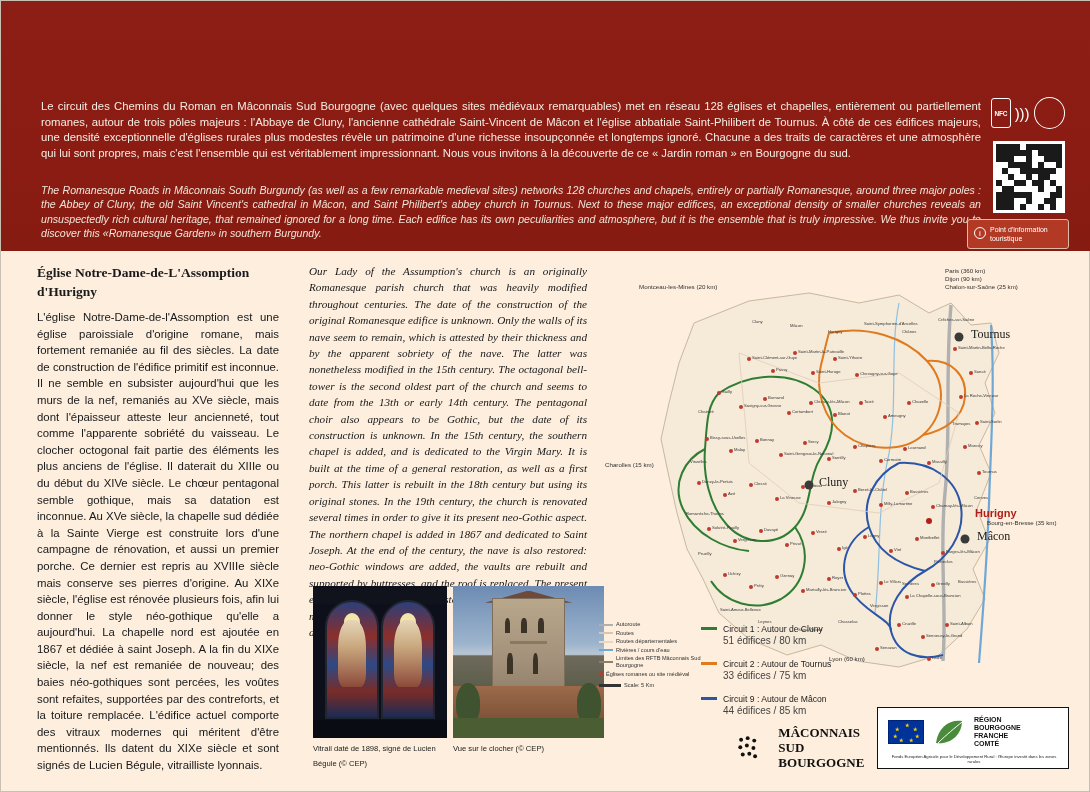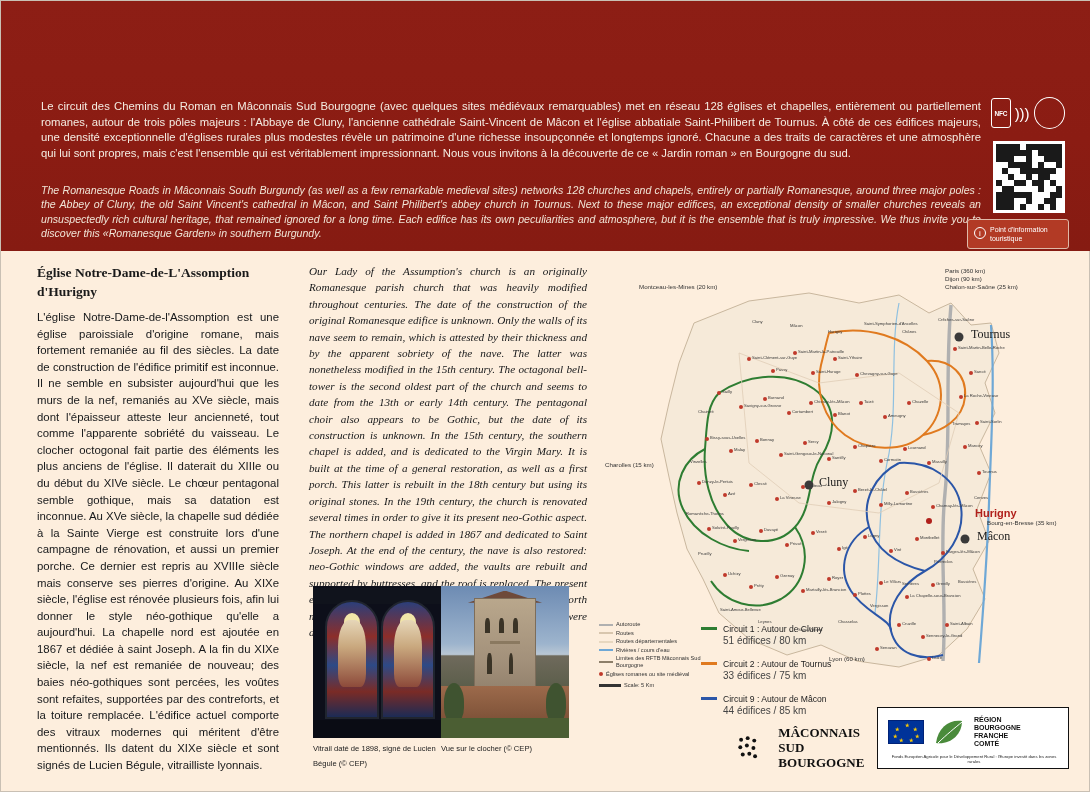--- a/index.html
+++ b/index.html
@@ -88,21 +88,21 @@
   .body-fr {
     font-size:11.4px; line-height:16.6px; color:#16181a; text-align:justify;
     font-family:"Liberation Sans", sans-serif;
   }
   .body-en {
     font-size:11.2px; line-height:16.4px; color:#16181a; text-align:justify;
     font-style:italic; font-family:"Liberation Serif", serif;
   }
   
   .photo-a { position:absolute; left:312px; top:585px; width:134px; height:170px; }
-  .photo-b { position:absolute; left:440px; top:585px; width:128px; height:170px; }
+  .photo-b { position:absolute; left:452px; top:585px; width:151px; height:170px; }
   .photo-frame { width:100%; height:152px; overflow:hidden; position:relative; }
   .cap { font-size:7.6px; line-height:15px; color:#222; margin-top:3px; }
   
   .sg { width:100%; height:100%; background:#0d0f1a; position:relative; }
   .sg .panel {
     position:absolute; top:14px; width:40%; height:78%;
     background:linear-gradient(180deg,#2c3f7a 0%,#8c2e2a 30%,#2d4a86 55%,#7a2b26 78%,#1c2b55 100%);
     border:2px solid #20252f; border-radius:28px 28px 0 0;
   }
   .sg .panel.l { left:9%; }

